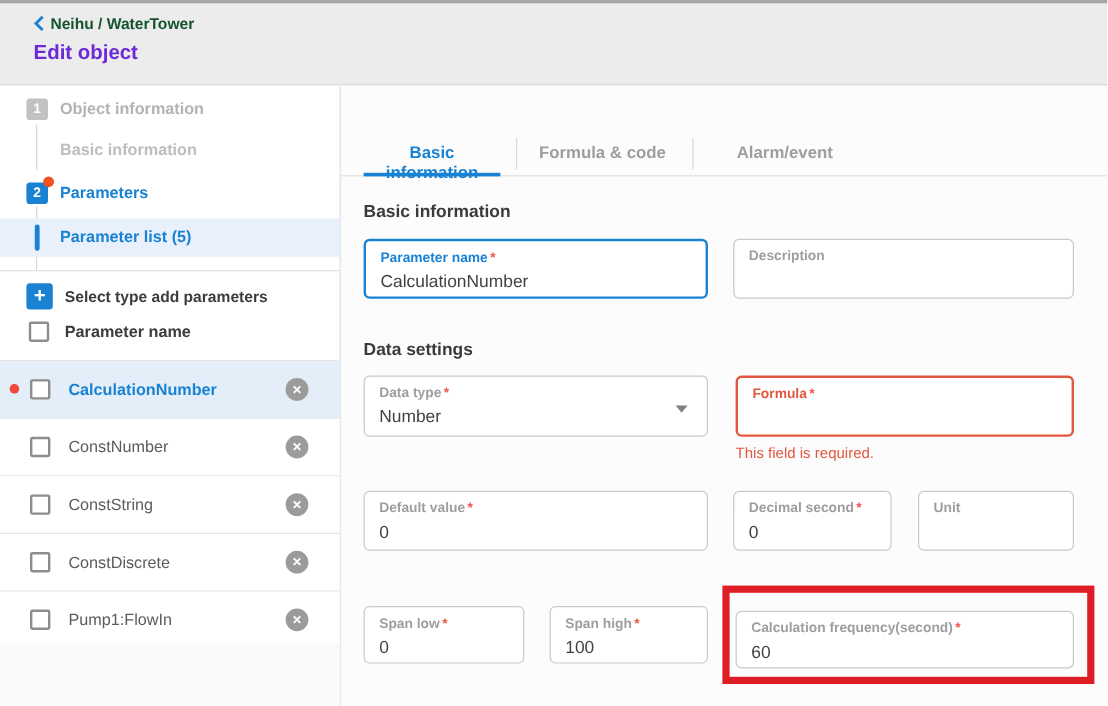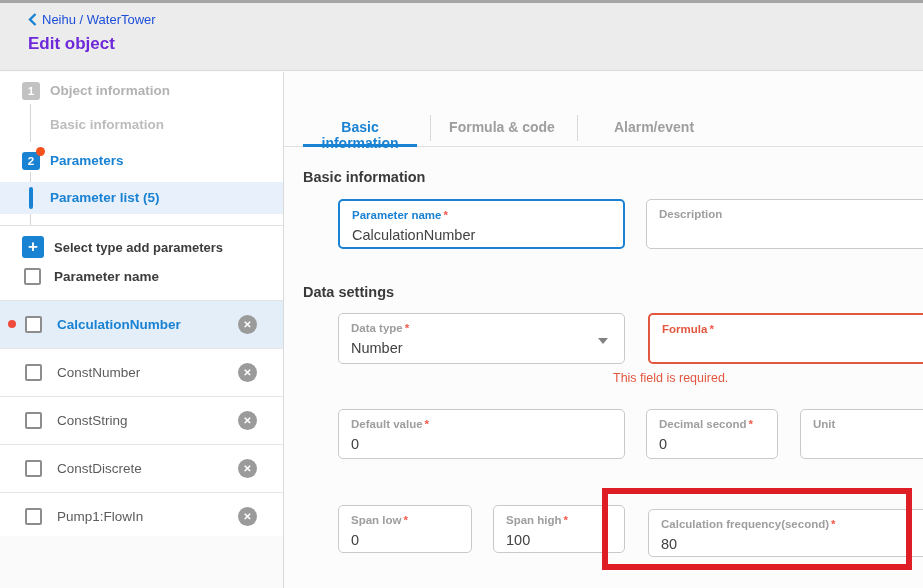--- a/index.html
+++ b/index.html
@@ -3,21 +3,21 @@
 <meta charset="utf-8">
 <style>
   html,body { margin:0; padding:0; background:#fff; }
   .page {
     position:relative; width:923px; height:588px; overflow:hidden;
     font-family:"Liberation Sans", sans-serif; background:#fcfcfc;
   }
   
   .topstrip { position:absolute; top:0; left:0; right:0; height:3px; background:#a6a6a6; }
   .header { position:absolute; top:3px; left:0; right:0; height:68px; background:#ececec; border-bottom:1px solid #dadada; box-sizing:border-box; }
-  .breadcrumb { position:absolute; left:28px; top:9px; display:flex; align-items:center; gap:5px; color:#1d4ed8; font-weight:normal; font-size:13px; cursor:pointer; }
+  .breadcrumb { position:absolute; left:28px; top:9px; display:flex; align-items:center; gap:5px; color:#14532d; font-weight:bold; font-size:13px; cursor:pointer; }
   .breadcrumb svg { display:block; }
   .page-title { position:absolute; left:28px; top:31px; font-size:17px; font-weight:bold; color:#6d28d9; }
 
   
   .sidebar { position:absolute; top:72px; left:0; width:284px; bottom:0; background:#fff; border-right:1px solid #d9d9d9; box-sizing:border-box; }
   .badge { position:absolute; width:18px; height:18px; border-radius:3px; color:#fff; font-size:11.5px; font-weight:bold; display:flex; align-items:center; justify-content:center; }
   .badge.done { left:22px; top:10px; background:#c2c2c2; }
   .badge.active { left:22px; top:80px; background:#1a82d2; }
   .badge-dot { position:absolute; left:36px; top:75px; width:9px; height:9px; border-radius:50%; background:#f4511e; z-index:2; }
   .step-label { position:absolute; left:50px; font-size:13.5px; font-weight:bold; }
@@ -50,21 +50,21 @@
   .main { position:absolute; left:284px; top:72px; right:0; bottom:0; background:#fcfcfc; }
   .step-title { position:absolute; left:19px; top:12px; font-size:14.5px; font-weight:bold; color:#333; }
   .tabs { position:absolute; left:0; top:38px; right:0; height:37px; border-bottom:1px solid #e0e0e0; box-sizing:border-box; }
   .tab { position:absolute; top:9px; font-size:14px; font-weight:bold; text-align:center; cursor:pointer; }
   .tab.active { color:#1a82d2; }
   .tab.idle { color:#9e9e9e; }
   .tab-underline { position:absolute; left:19px; bottom:-1px; width:114px; height:3px; background:#1a82d2; }
   .tab-sep { position:absolute; top:5px; width:1px; height:26px; background:#d8d8d8; }
   .sec-heading { position:absolute; left:19px; font-size:14.5px; font-weight:bold; color:#3a3a3a; }
 
-  .fbox { position:absolute; background:#fff; border:1px solid #c9c9c9; border-radius:5px; box-sizing:border-box; padding:7px 12px 0 12px; cursor:text;margin-left:35px; }
+  .fbox { position:absolute; background:#fff; border:1px solid #c9c9c9; border-radius:5px; box-sizing:border-box; padding:7px 12px 0 12px; cursor:text; }
   .fbox.focus { border:2px solid #1a82d2; }
   .fbox.error { border:2px solid #e25740; }
   .f-label { font-size:11.5px; font-weight:bold; color:#9e9e9e; line-height:14px; }
   .f-label.blue { color:#1a82d2; }
   .f-label.red { color:#e25740; }
   .f-value { font-size:14.5px; color:#424242; margin-top:4px; line-height:18px; }
   .req { color:#f2574b; margin-left:2px; }
   .caret { position:absolute; right:16px; top:24px; width:0; height:0; border-left:5px solid transparent; border-right:5px solid transparent; border-top:6px solid #828282; cursor:pointer; }
   .err-text { position:absolute; font-size:12.5px; color:#e25740; }
   .annot { position:absolute; left:318px; top:416px; width:310px; height:82px; border:6px solid #df1d24; box-sizing:border-box; z-index:5; pointer-events:none; }
@@ -206,17 +206,17 @@
     <div class="fbox" style="left:19px; top:433px; width:134px; height:48px;">
       <div class="f-label"><span>Span low</span><span class="req">*</span></div>
       <div class="f-value">0</div>
     </div>
     <div class="fbox" style="left:174px; top:433px; width:132px; height:48px;">
       <div class="f-label"><span>Span high</span><span class="req">*</span></div>
       <div class="f-value">100</div>
     </div>
     <div class="fbox" style="left:329px; top:437px; width:282px; height:48px;">
       <div class="f-label"><span>Calculation frequency(second)</span><span class="req">*</span></div>
-      <div class="f-value">80</div>
+      <div class="f-value">60</div>
     </div>
     <div class="annot"></div>
   </div>
 </div>
 
 </body></html>

